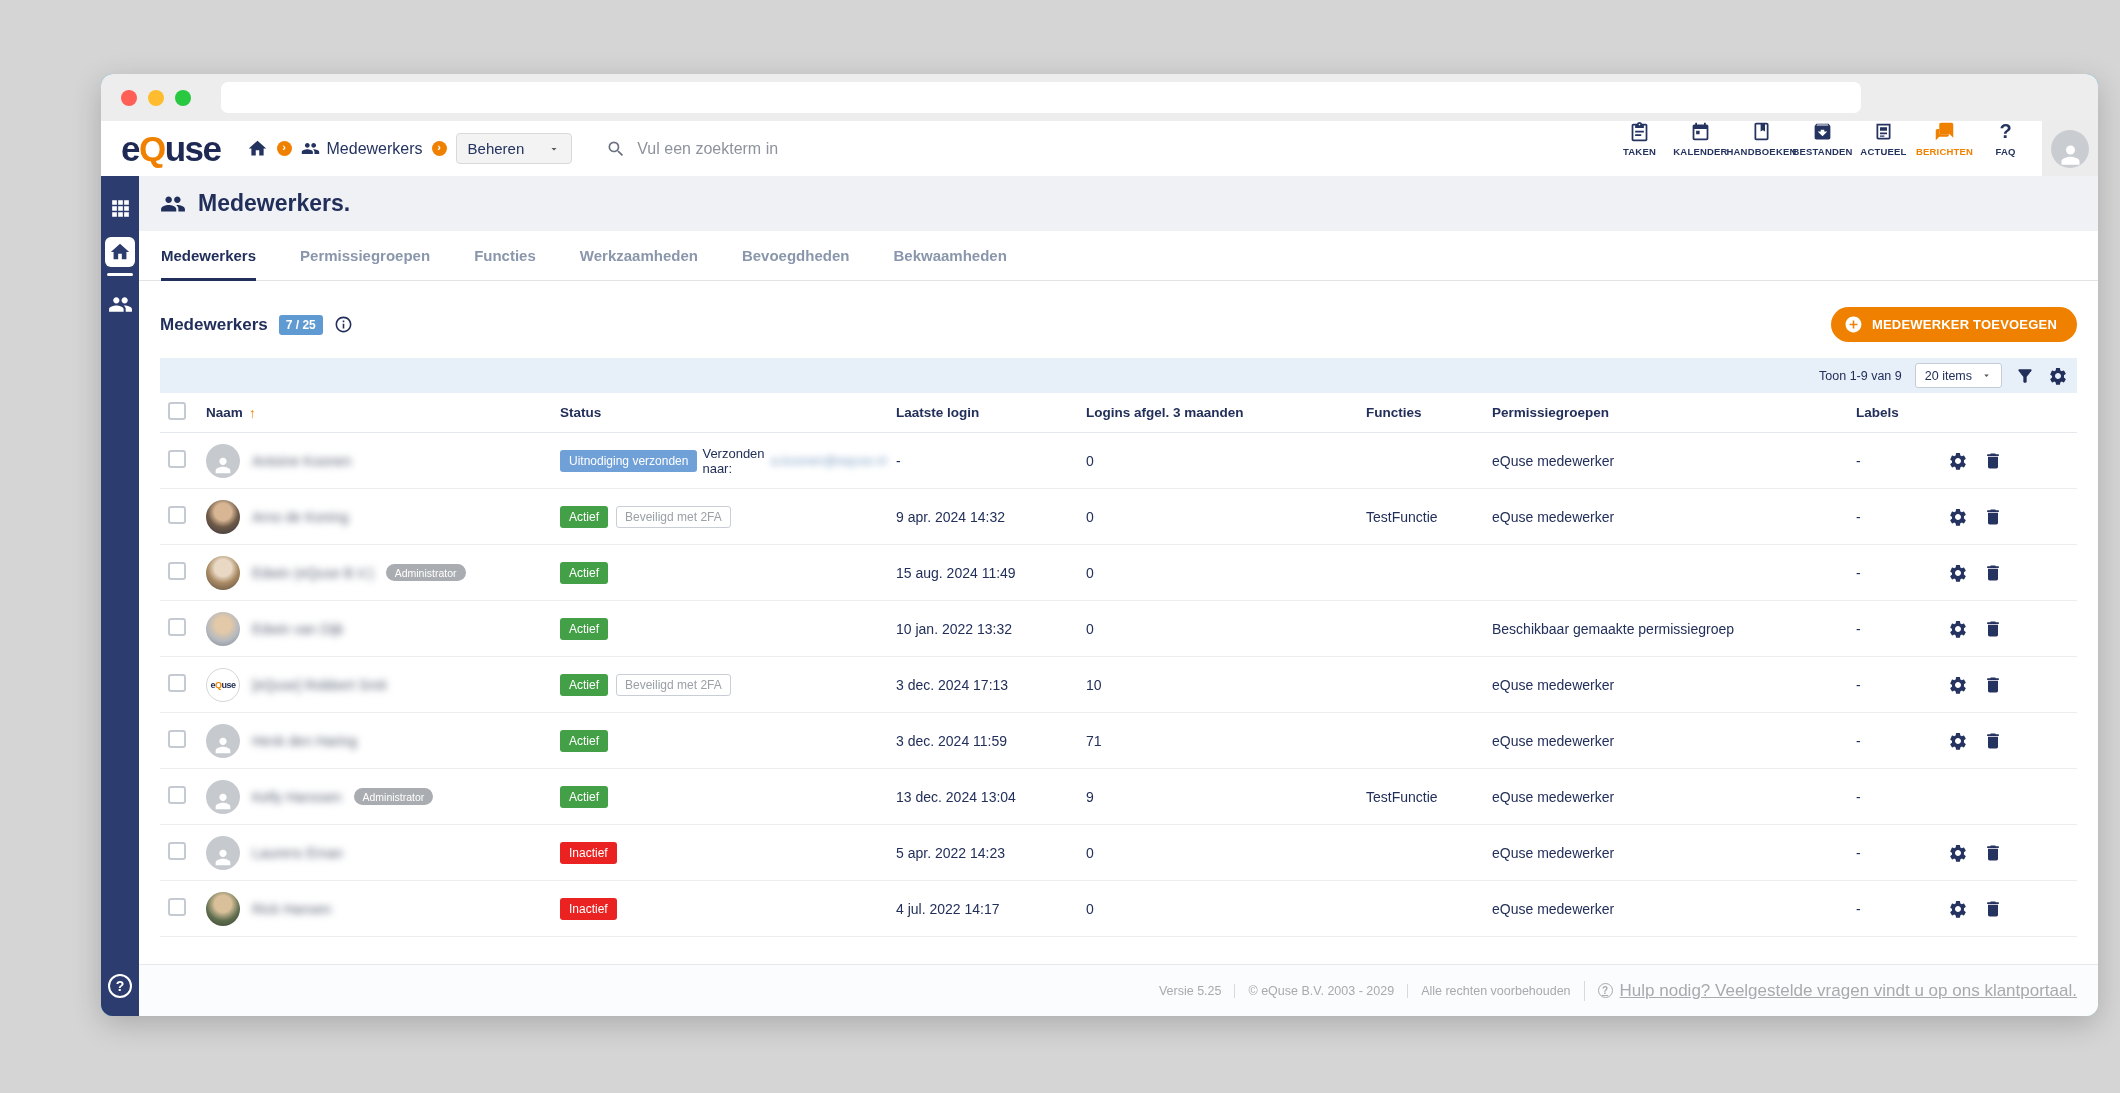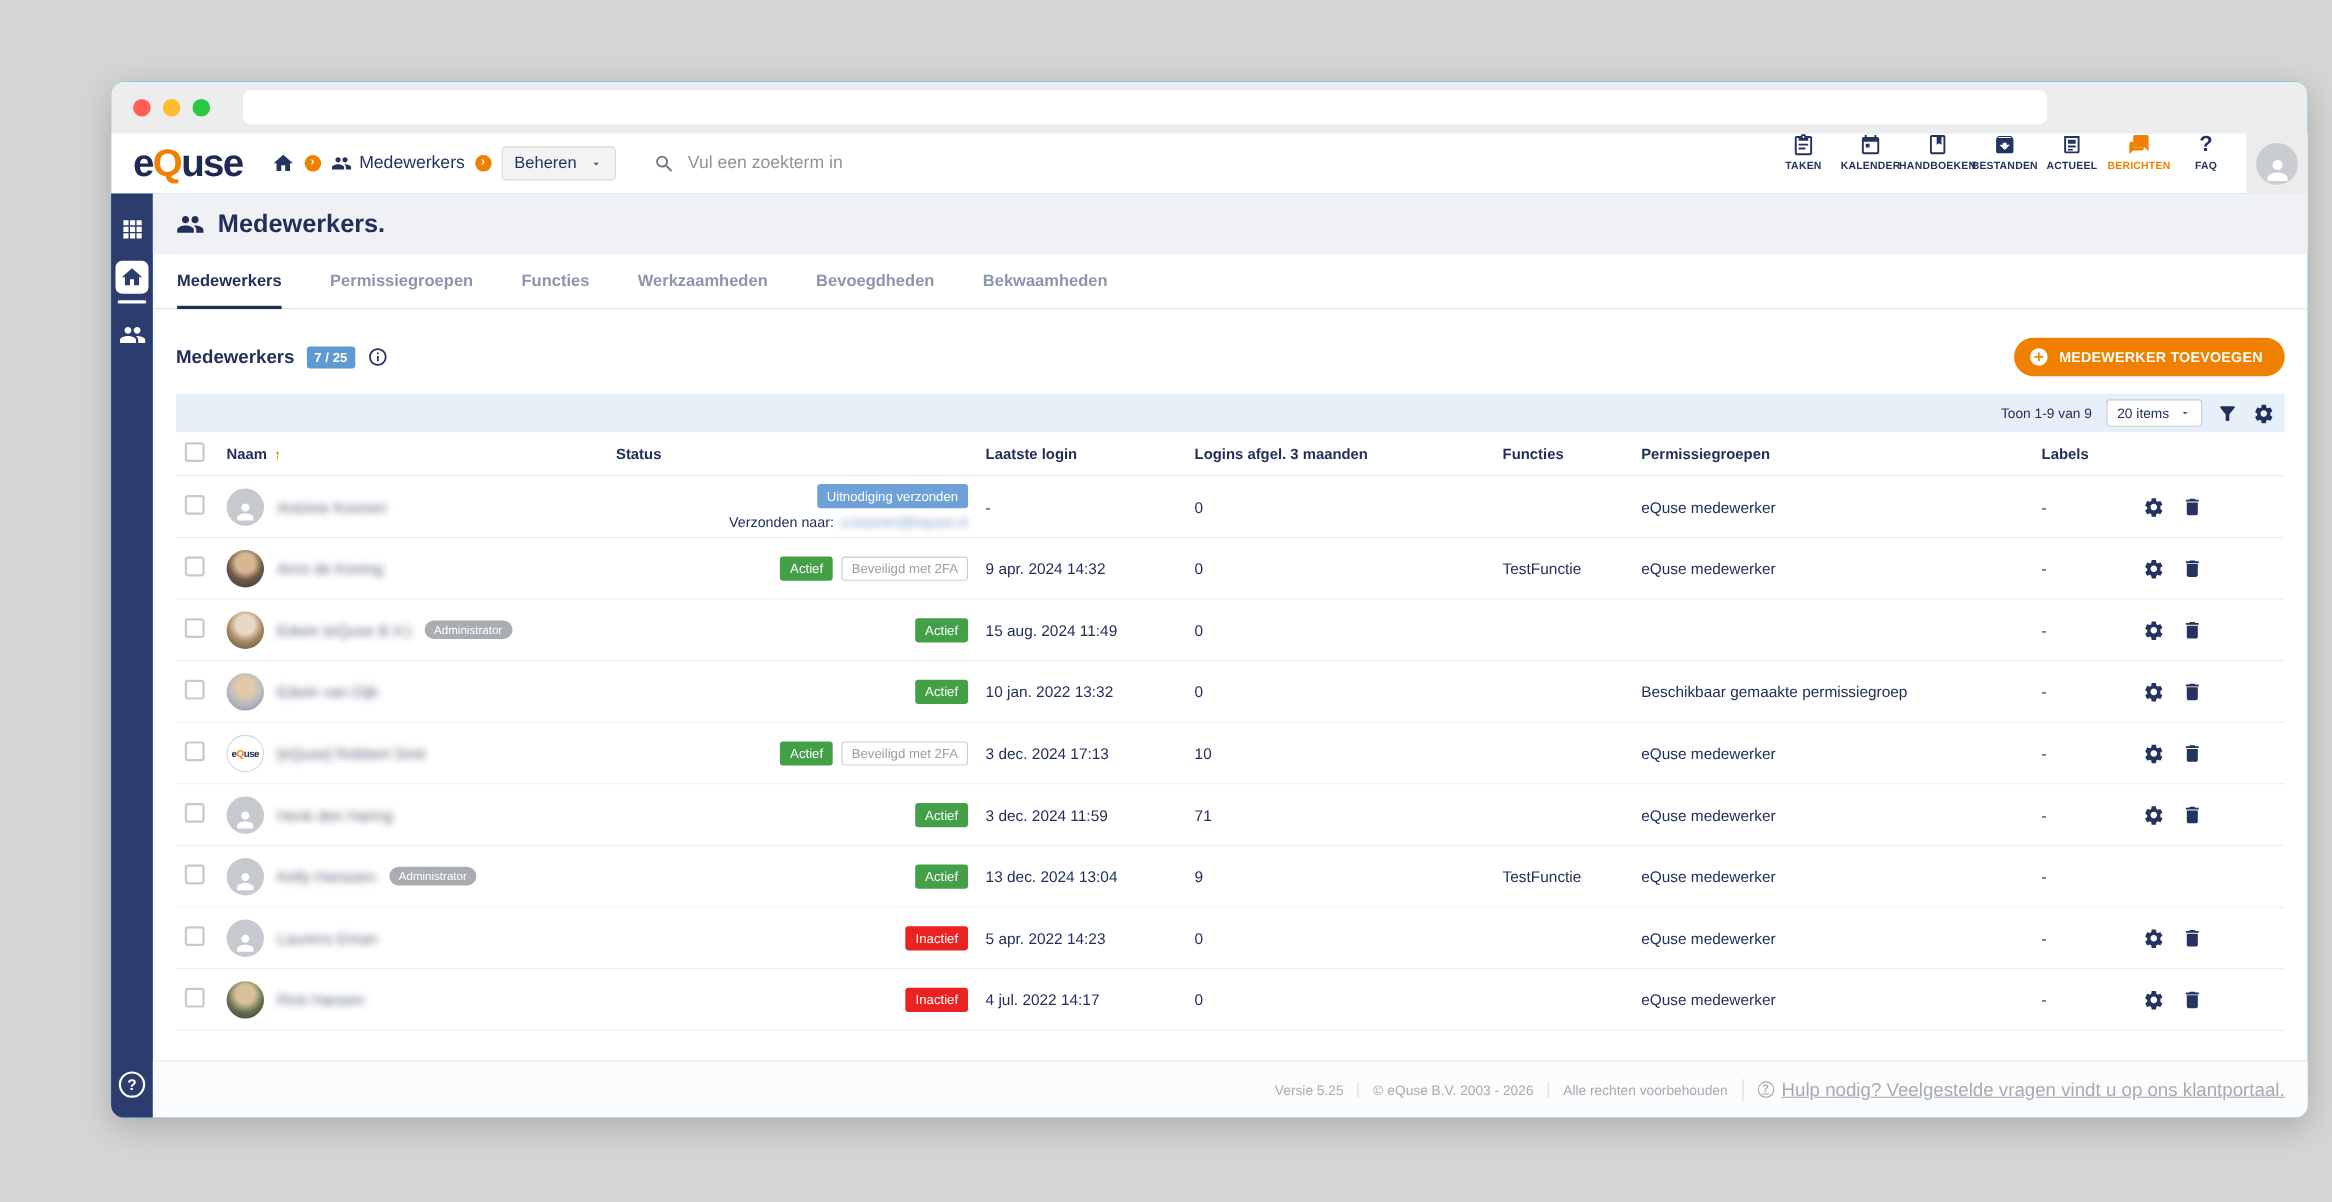--- a/index.html
+++ b/index.html
@@ -24,21 +24,21 @@
   .logo { font-size:35px; font-weight:bold; color:#1e2a54; letter-spacing:-1.5px; line-height:1; cursor:pointer; }
   .logo .q { color:var(--orange); }
   .breadcrumb { display:flex; align-items:center; gap:9px; margin-left:26px; }
   .crumb-home { background:none; border:none; cursor:pointer; display:flex; }
   .crumb-home svg { width:21px; height:21px; fill:#24335f; }
   .crumb-sep { width:15px; height:15px; border-radius:50%; background:var(--orange); color:#fff;
                display:flex; align-items:center; justify-content:center; font-size:11px; font-weight:bold; line-height:1; }
   .crumb-sep::before{ content:"\203A"; margin-top:-2px; }
   .crumb { display:flex; align-items:center; gap:7px; color:#24335f; font-size:16px; cursor:pointer; background:none; border:none; font-family:inherit; }
   .crumb svg { width:19px; height:19px; fill:#24335f; }
-  .crumb-dropdown { display:flex; align-items:center; gap:12px; background:#f3f3f3; border:1px solid #d9d9d9;
+  .crumb-dropdown { display:flex; align-items:center; gap:24px; background:#f3f3f3; border:1px solid #d9d9d9;
                     border-radius:4px; padding:6px 11px; font-size:15px; color:#24335f; cursor:pointer; font-family:inherit; }
   .crumb-dropdown svg { width:12px; height:12px; fill:#555; }
   .search { display:flex; align-items:center; gap:11px; margin-left:34px; flex:1; min-width:0; }
   .search svg { width:20px; height:20px; fill:#6b7280; flex:0 0 auto; }
   .search input { border:none; outline:none; font-size:16px; color:#333; width:60%; background:transparent; font-family:inherit; }
   .search input::placeholder { color:#8d939c; }
   .top-nav { display:flex; align-items:stretch; height:100%; }
   .nav-item { width:61px; display:flex; flex-direction:column; align-items:center; justify-content:flex-start; gap:4px;
               color:#24335f; background:none; border:none; cursor:pointer; font-family:inherit; }
   .nav-item svg { width:21px; height:21px; fill:currentColor; }
@@ -113,21 +113,21 @@
   .avatar-photo-3 { background:radial-gradient(circle at 50% 38%, #e3c9a8 0 28%, #b4b9bf 60%, #7c838c 100%); }
   .avatar-photo-4 { background:radial-gradient(circle at 50% 35%, #d9c09a 0 30%, #5f6e4e 60%, #39402f 100%); }
   .avatar-logo { background:#fff; border:1px solid #d6d6d6; }
   .mini-logo { display:none; font-size:9px; font-weight:bold; color:#222f5a; letter-spacing:-.5px; }
   .avatar-logo .mini-logo { display:block; }
   .mini-logo .q { color:var(--orange); }
   .name-text { color:#5c6678; white-space:nowrap; overflow:hidden; text-overflow:ellipsis; }
   .blurred { filter:blur(3.5px); }
   .name-badge { background:#a9acb0; color:#fff; font-size:10.5px; padding:2.5px 9px; border-radius:9px; white-space:nowrap; flex:0 0 auto; }
 
-  .status-cell { display:flex; flex-direction:column; gap:5px; align-items:flex-end; padding-right:16px; }
+  .status-cell { display:flex; flex-direction:row; gap:5px; align-items:center; padding-right:16px; }
   .badge-row { display:flex; gap:8px; }
   .badge { font-size:12px; padding:4px 9px; border-radius:3px; color:#fff; white-space:nowrap; }
   .badge-invited { background:#6fa0d8; }
   .badge-active { background:#43a047; }
   .badge-inactive { background:#ea2222; }
   .badge-secured { background:#fff; color:#9aa0a6; border:1px solid #c9ced6; padding:3px 8px; }
   .status-note { font-size:13px; color:#222f5a; display:flex; gap:6px; align-items:center; }
   .note-value { color:#7d9fc4; }
 
   .actions-cell { display:flex; gap:15px; padding-left:12px; }
@@ -651,21 +651,21 @@
                     <path d="M6 19c0 1.1.9 2 2 2h8c1.1 0 2-.9 2-2V7H6v12zM19 4h-3.5l-1-1h-5l-1 1H5v2h14V4z"></path>
                   </svg>
       </button>
     </div>
   </div>
 </div>
       </div>
 
       <div class="footer">
         <span class="f-item">Versie 5.25</span>
-        <span class="f-item">© eQuse B.V. 2003 - 2026</span>
+        <span class="f-item">© eQuse B.V. 2003 - 2029</span>
         <span class="f-item">Alle rechten voorbehouden</span>
         <span class="f-item">
           <button class="f-link">
             <span class="f-qmark"></span>
             <span>Hulp nodig? Veelgestelde vragen vindt u op ons klantportaal.</span>
           </button>
         </span>
       </div>
     </div>
   </div>

